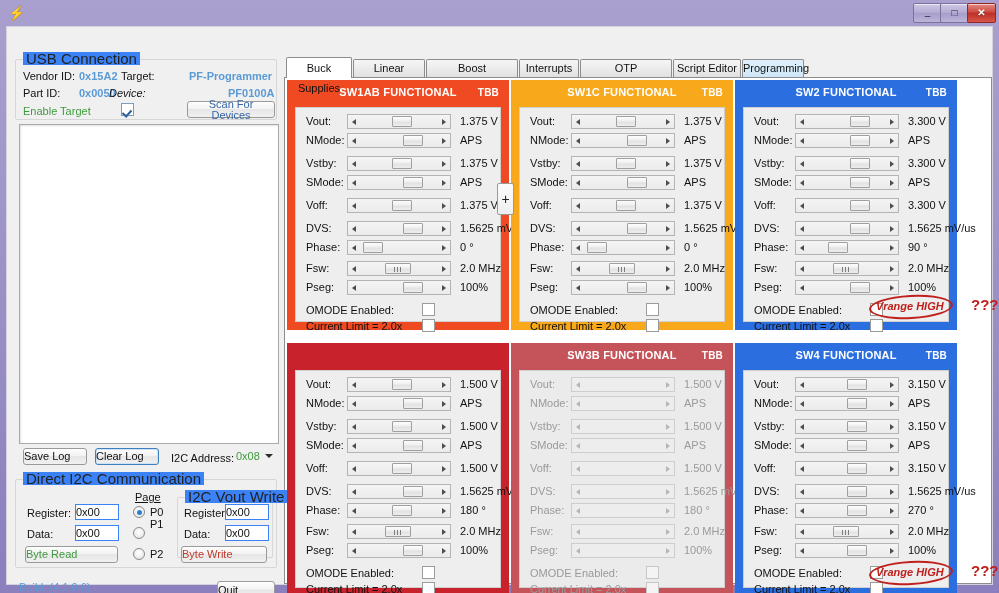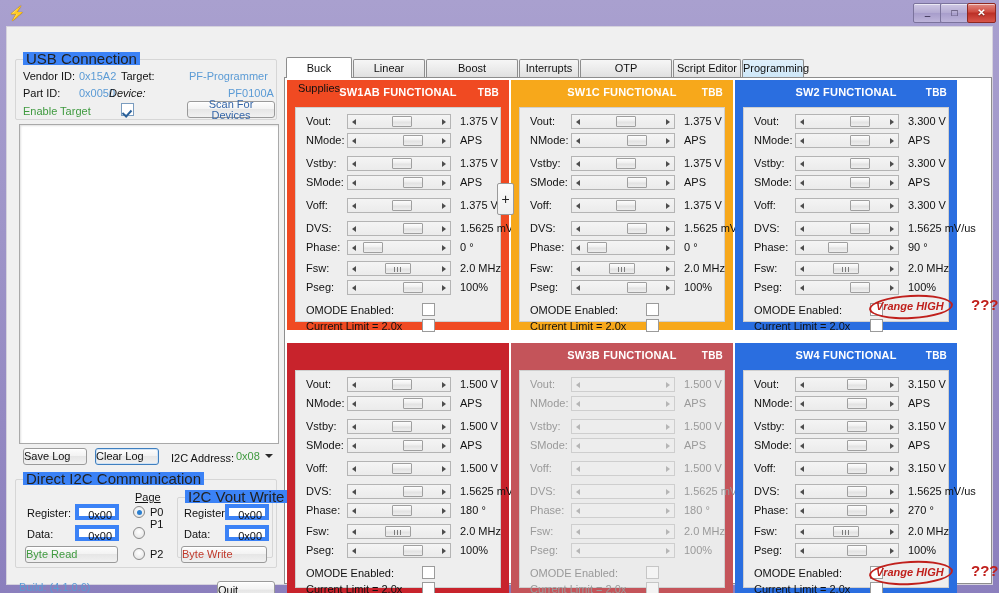--- a/index.html
+++ b/index.html
@@ -66,21 +66,21 @@
     position:absolute;left:0;top:7px;right:0;bottom:0;
     border:1px solid #d6d6d6;border-radius:2px;
     box-sizing:border-box;
   }
   .gb-title{
     position:absolute;left:8px;top:0;height:13px;line-height:13px;
     background:#3b82f6;padding:0 3px;font-size:15px;color:#222;
     white-space:nowrap;z-index:2;
   }
   .lbl{position:absolute;white-space:nowrap;font-size:11px;color:#111;}
-  .val-blue{color:#5b9bd5;}
+  .val-blue{color:#5b9bd5;font-weight:bold;}
   .val-green{color:#3f9a3f;}
 
   
   #gb-usb{left:6px;top:24px;width:262px;height:68px;}
 
   #chk-enable{
     position:absolute;left:112px;top:75px;width:13px;height:13px;
     border:1px solid #7a9cbf;background:#fff;box-sizing:border-box;
   }
   #chk-enable::after{
@@ -118,22 +118,22 @@
     position:absolute;right:2px;top:6px;width:0;height:0;
     border-left:4px solid transparent;border-right:4px solid transparent;
     border-top:4px solid #2b2b2b;
   }
 
   #gb-direct{left:6px;top:444px;width:262px;height:96px;}
   #gb-read{left:10px;top:462px;width:105px;height:68px;}
   #gb-write{left:168px;top:462px;width:96px;height:68px;}
 
   .field{
-    position:absolute;background:#fff;border:4px solid #3b82f6;
-    box-sizing:border-box;text-align:right;font-size:11px;
+    position:absolute;background:#fff;border:1px solid #3b82f6;
+    box-sizing:border-box;text-align:left;font-size:11px;
     padding-right:3px;line-height:15px;color:#111;
   }
   .radio{
     position:absolute;width:12px;height:12px;border-radius:50%;
     border:1px solid #8a8a8a;
     background:radial-gradient(circle at 50% 38%,#ffffff 0%,#e8e8e8 75%,#d4d4d4 100%);
     box-sizing:border-box;
   }
   .radio.on::after{
     content:"";position:absolute;left:2.5px;top:2.5px;width:5px;height:5px;

